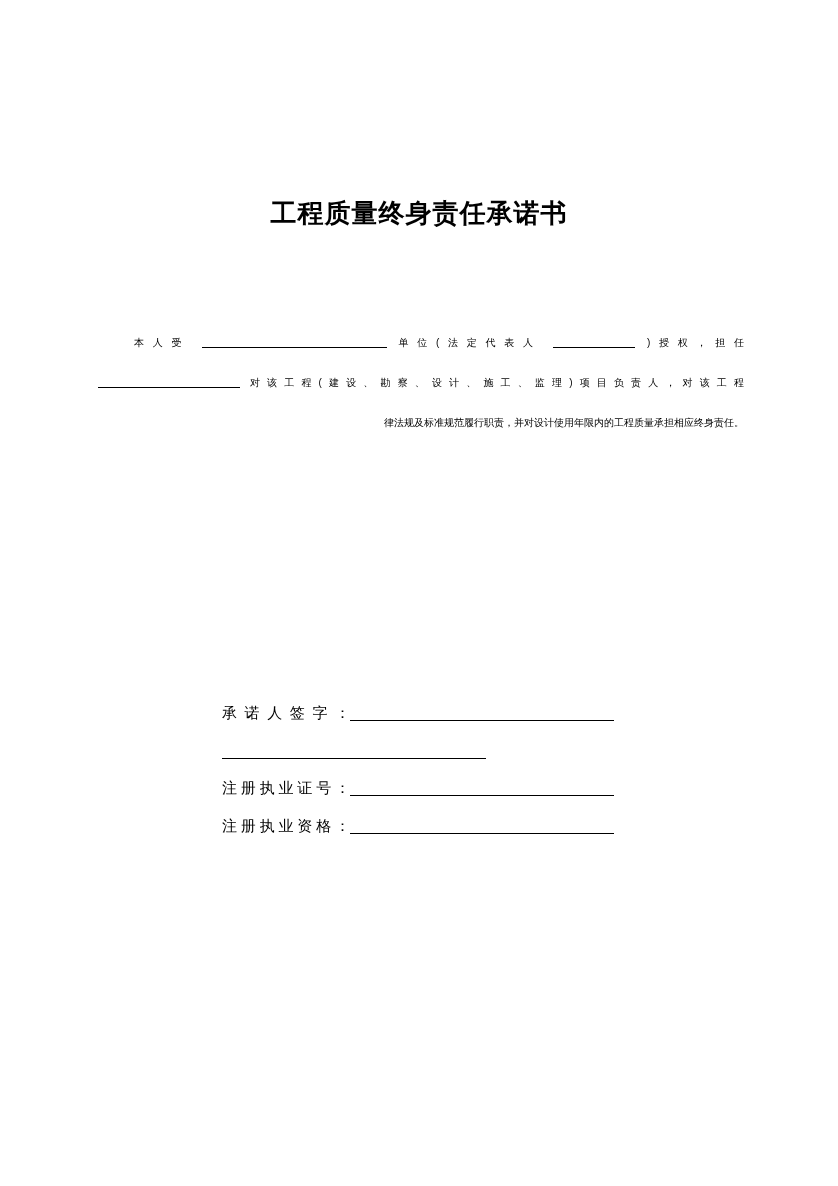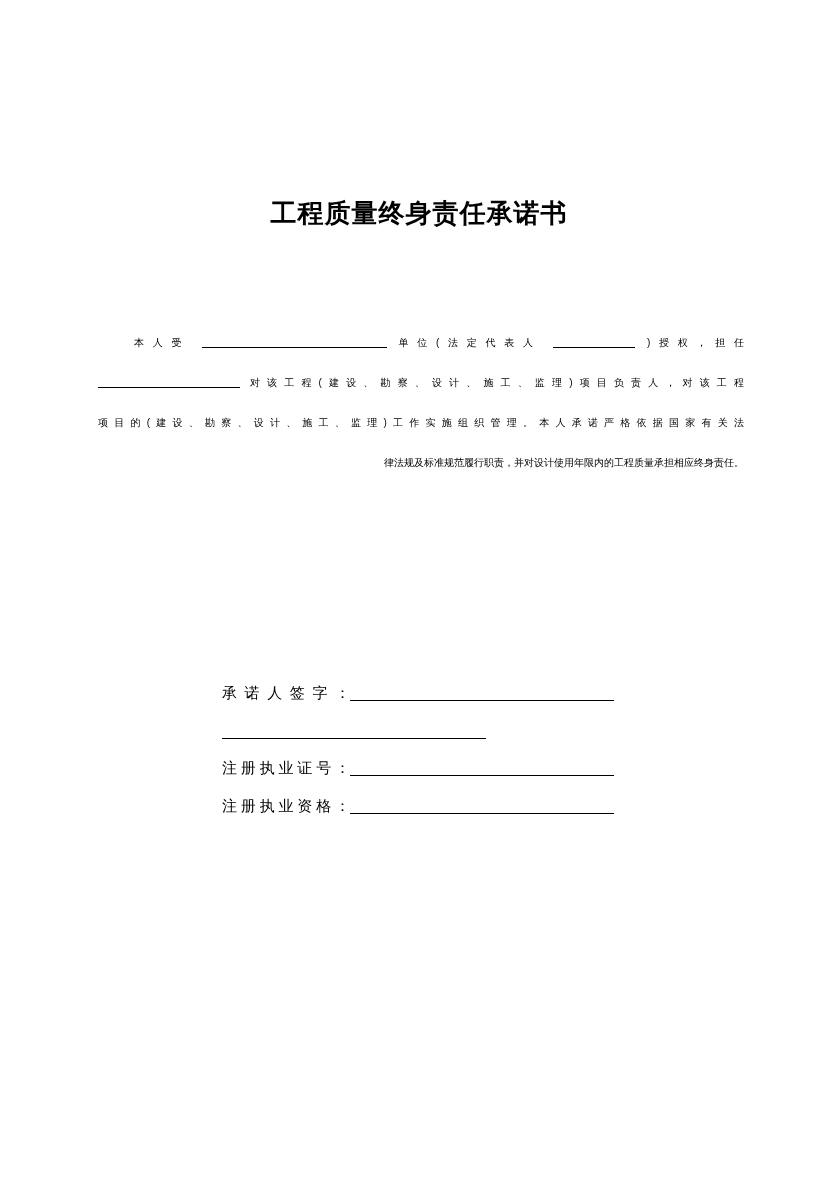--- a/index.html
+++ b/index.html
@@ -19,21 +19,21 @@
   }
   .p-line.just{text-align:justify;text-align-last:justify;}
   .p-line.l1{padding-left:36px;}
   .blank{
     display:inline-block;border-bottom:1px solid #000;height:14px;
     vertical-align:-2px;
   }
   .w185{width:185px;}
   .w82{width:82px;}
   .w152{width:152px;margin-left:-10px;}
-  .sign{position:absolute;top:674px;left:222px;font-size:15px;}
+  .sign{position:absolute;top:694px;left:222px;font-size:15px;}
   .s-row{height:37.5px;line-height:37.5px;white-space:nowrap;}
   .s-label{
     display:inline-block;width:128px;
     text-align:justify;text-align-last:justify;
   }
   .s-line{
     display:inline-block;width:264px;height:15px;
     border-bottom:1px solid #000;vertical-align:-3px;
   }
   .d-blank{
@@ -60,23 +60,20 @@
       <span>单位(法定代表人</span>
       <span class="blank w82"></span>
       <span>)授权，担任</span>
     </div>
 
     <div class="p-line just">
       <span class="blank w152"></span>
       <span>对该工程(建设、勘察、设计、施工、监理)项目负责人，对该工程</span>
     </div>
 
-    <div class="p-line just">
-      <span>项目的(建设、勘察、设计、施工、监理)工作实施组织管理。本人承诺严格依据国家有关法</span>
-    </div>
 
     <div class="p-line">
       <span>律法规及标准规范履行职责，并对设计使用年限内的工程质量承担相应终身责任。</span>
     </div>
 
   </div>
 
   <div class="sign">
 
     <div class="s-row">

